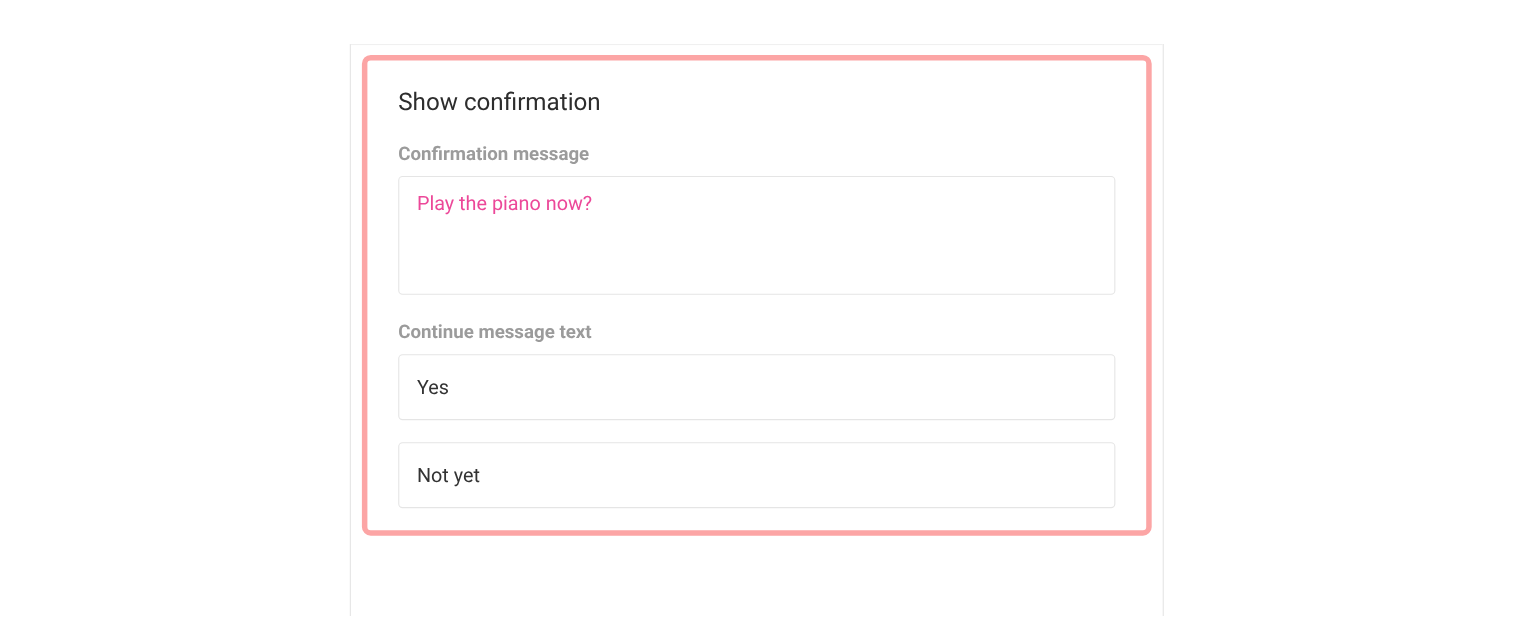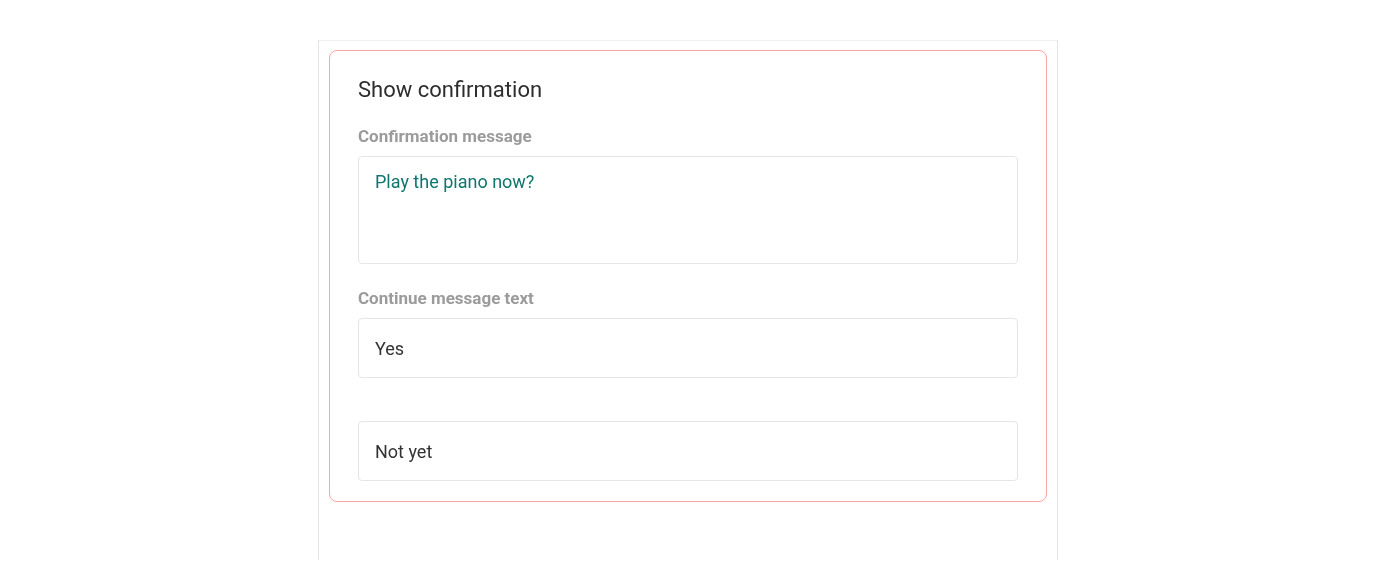--- a/index.html
+++ b/index.html
@@ -29,21 +29,21 @@
       content: "";
       position: absolute;
       top: 0;
       left: 0;
       right: 0;
       height: 1px;
       background: #f0f0f0;
     }
     .card {
       background: #ffffff;
-      border: 1px solid #fca5a5;
+      border: 5px solid #fca5a5;
       border-radius: 8px;
       padding: 26px 28px 20px 28px;
     }
     .card-title {
       font-size: 22px;
       font-weight: 400;
       color: #2d2d2d;
       margin-bottom: 24px;
     }
     .field-label {
@@ -52,21 +52,21 @@
       color: #9b9b9b;
       margin-bottom: 10px;
       display: block;
     }
     .text-area {
       width: 100%;
       border: 1px solid #e5e5e5;
       border-radius: 4px;
       padding: 12px 16px;
       font-size: 18px;
-      color: #0f766e;
+      color: #ec4899;
       font-family: inherit;
       resize: none;
       height: 108px;
       line-height: 1.4;
       margin-bottom: 20px;
       outline: none;
     }
     .text-input {
       width: 100%;
       border: 1px solid #e5e5e5;
@@ -74,21 +74,20 @@
       padding: 12px 16px;
       font-size: 18px;
       color: #333;
       font-family: inherit;
       height: 60px;
       margin-bottom: 20px;
       outline: none;
     }
     .text-input:last-of-type {
       margin-bottom: 0;
-      margin-top: 23px;
     }
   </style>
 </head>
 <body>
 
 <div class="outer-wrap">
   <div class="card">
     <h2 class="card-title">Show confirmation</h2>
 
     <label class="field-label">Confirmation message</label>

